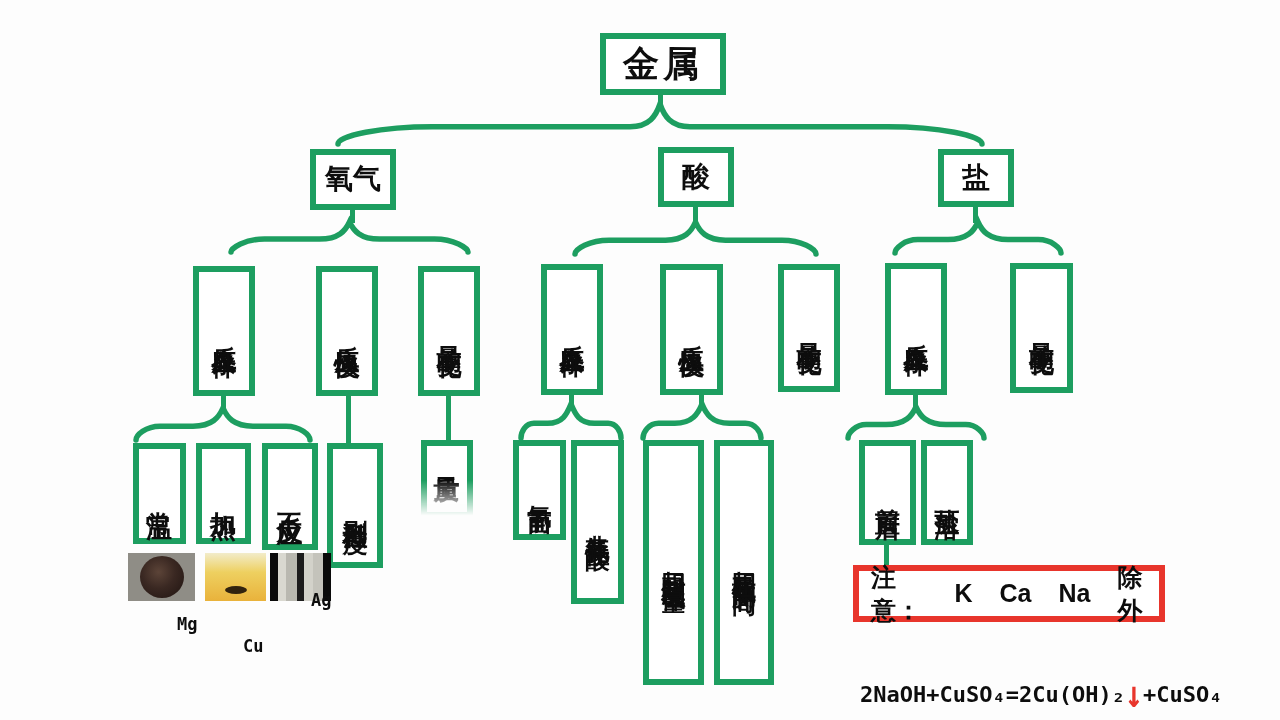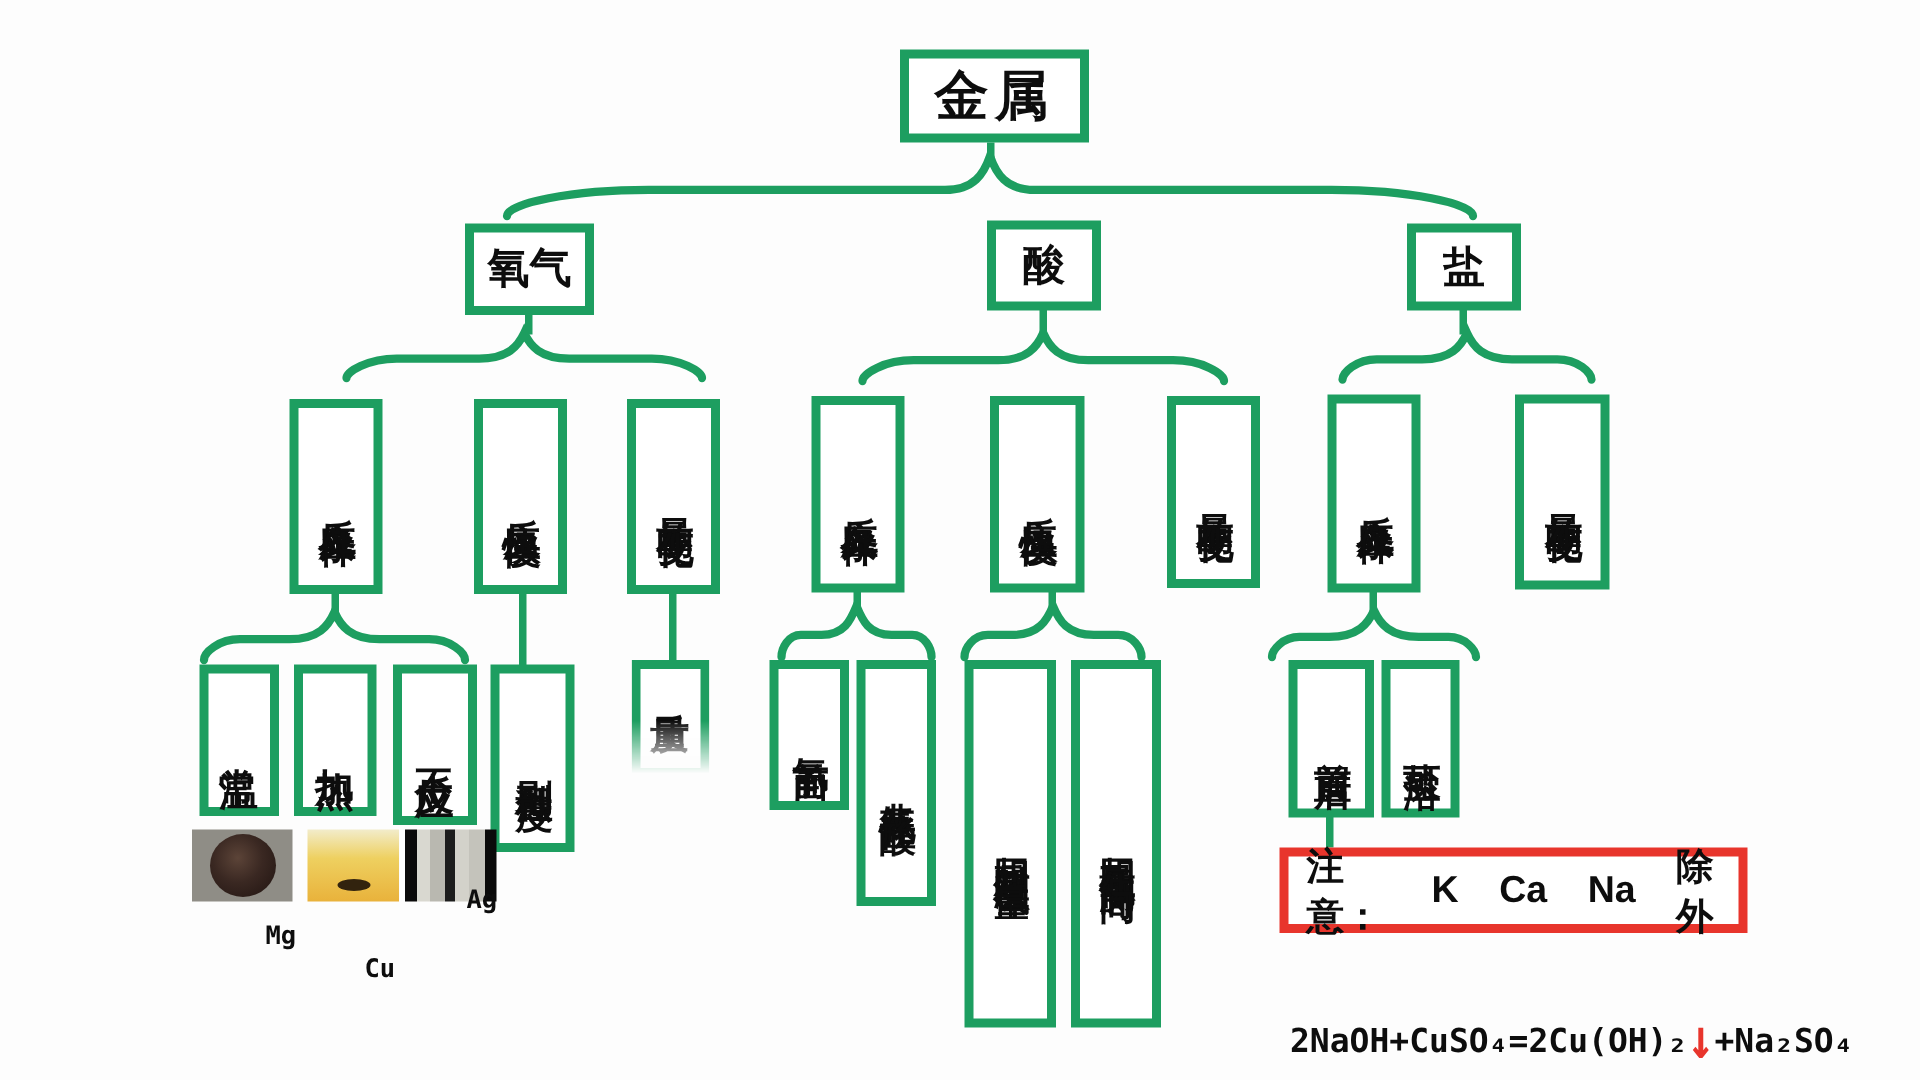--- a/index.html
+++ b/index.html
@@ -182,16 +182,16 @@
 
   <div class="note-box" style="left:853px;top:565px;width:312px;height:57px">
     <span style="margin-right:-6px">注意：</span>
     <span>K</span>
     <span>Ca</span>
     <span>Na</span>
     <span>除外</span>
   </div>
 
   <div class="equation" style="left:860px;top:674px">
-    <span>2NaOH+CuSO₄=2Cu(OH)₂</span><span class="arrow">↓</span><span>+Na₂SO₄</span>
+    <span>2NaOH+CuSO₄=2Cu(OH)₂</span><span class="arrow">↓</span><span>+CuSO₄</span>
   </div>
 
 </div>
 
 </body></html>

